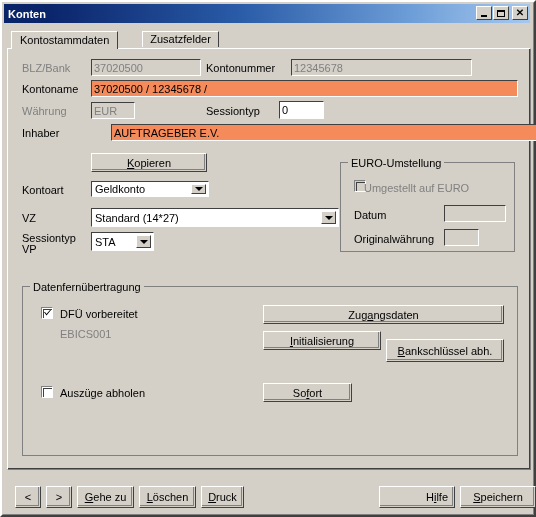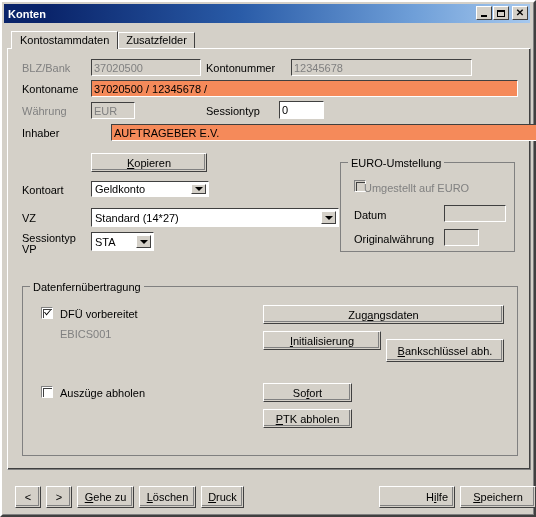--- a/index.html
+++ b/index.html
@@ -44,21 +44,21 @@
     position:relative;box-sizing:border-box;margin-left:1px;
     font-size:9px;line-height:12px;text-align:center;color:#000;
     font-family:"Liberation Sans", sans-serif;
   }
   .tbtn.close{margin-left:3px;}
   .tbtn .glyph{position:absolute;left:0;right:0;top:0;bottom:0;display:flex;align-items:center;justify-content:center;}
   .min-bar{width:6px;height:2px;background:#000;margin-top:6px;}
   .max-box{width:8px;height:7px;border:1px solid #000;border-top-width:2px;box-sizing:border-box;}
   .close-x{font-size:10px;font-weight:bold;line-height:10px;font-family:"Liberation Sans", sans-serif;}
   
-  #tabstrip{position:absolute;left:9px;top:29px;height:18px;display:flex;align-items:center;z-index:5;}
+  #tabstrip{position:absolute;left:9px;top:29px;height:18px;display:flex;align-items:flex-start;z-index:5;gap:24px;}
   .tab{
     background:#d4d0c8;
     border-top:1px solid #ffffff;border-left:1px solid #ffffff;
     border-right:1px solid #404040;
     padding:1px 7px 2px 7px;font-size:11px;box-sizing:border-box;
     position:relative;
   }
   .tab.active{height:18px;padding-top:2px;padding-left:8px;padding-right:8px;z-index:7;}
   .tab.inactive{height:16px;margin-bottom:0px;z-index:4;}
   
@@ -263,23 +263,20 @@
     </div>
     <div class="btn" style="left:240px;top:44px;width:118px;height:19px;">
       <span class="cap"><u>I</u>nitialisierung</span>
     </div>
     <div class="btn" style="left:363px;top:52px;width:118px;height:23px;">
       <span class="cap"><u>B</u>ankschlüssel abh.</span>
     </div>
     <div class="btn" style="left:240px;top:96px;width:89px;height:19px;">
       <span class="cap">So<u>f</u>ort</span>
     </div>
-    <div class="btn" style="left:240px;top:122px;width:89px;height:19px;">
-      <span class="cap"><u>P</u>TK abholen</span>
-    </div>
   </div>
  </div>
 
  <div id="bottombar">
    <div class="btn" style="left:8px;top:12px;width:26px;height:22px;">
      <span class="cap">&lt;</span>
    </div>
    <div class="btn" style="left:39px;top:12px;width:26px;height:22px;">
      <span class="cap">&gt;</span>
    </div>

